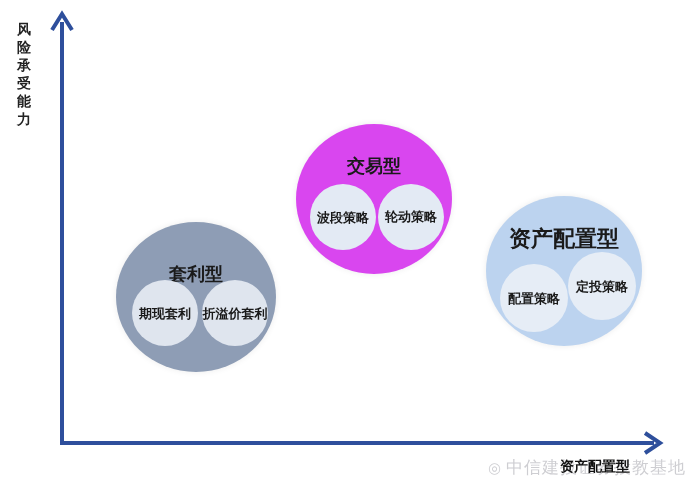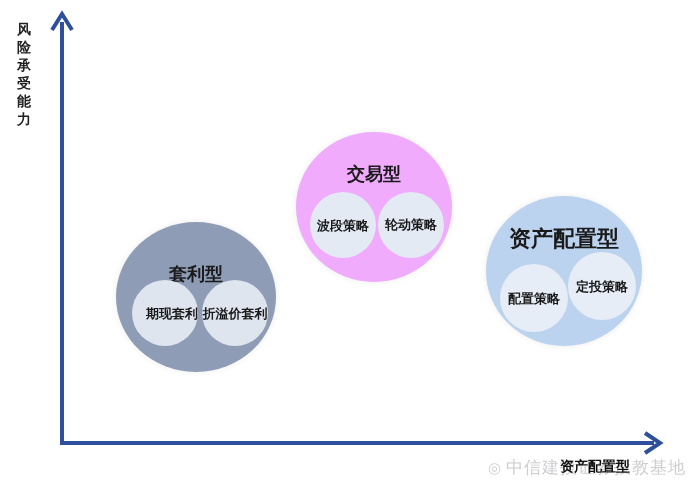--- a/index.html
+++ b/index.html
@@ -53,31 +53,31 @@
   <span>风</span>
   <span>险</span>
   <span>承</span>
   <span>受</span>
   <span>能</span>
   <span>力</span>
 </div>
 
 <div class="group" style="left:116px; top:222px; width:160px; height:150px; background:#8e9db5;">
   <div class="title" style="top:30px; font-size:18px;margin-top:10px;">套利型</div>
-  <div class="sub" style="left:16px; top:58px; width:66px; height:66px; background:#dfe5ee;justify-content:flex-end;">
+  <div class="sub" style="left:16px; top:58px; width:66px; height:66px; background:#dfe5ee;">
     <span>期现</span>
     <span>套利</span>
   </div>
   <div class="sub" style="left:86px; top:58px; width:66px; height:66px; background:#dfe5ee;font-family:Liberation Serif, serif;">
     <span>折溢价</span>
     <span>套利</span>
   </div>
 </div>
 
-<div class="group" style="left:296px; top:132px; width:156px; height:150px; background:#f0abfc;">
+<div class="group" style="left:296px; top:124px; width:156px; height:150px; background:#d946ef;">
   <div class="title" style="top:30px; font-size:18px;">交易型</div>
   <div class="sub" style="left:14px; top:60px; width:66px; height:66px; background:#e3eaf4;">
     <span>波段</span>
     <span>策略</span>
   </div>
   <div class="sub" style="left:82px; top:60px; width:66px; height:66px; background:#e3eaf4;font-family:Liberation Mono, monospace;">
     <span>轮动</span>
     <span>策略</span>
   </div>
 </div>

